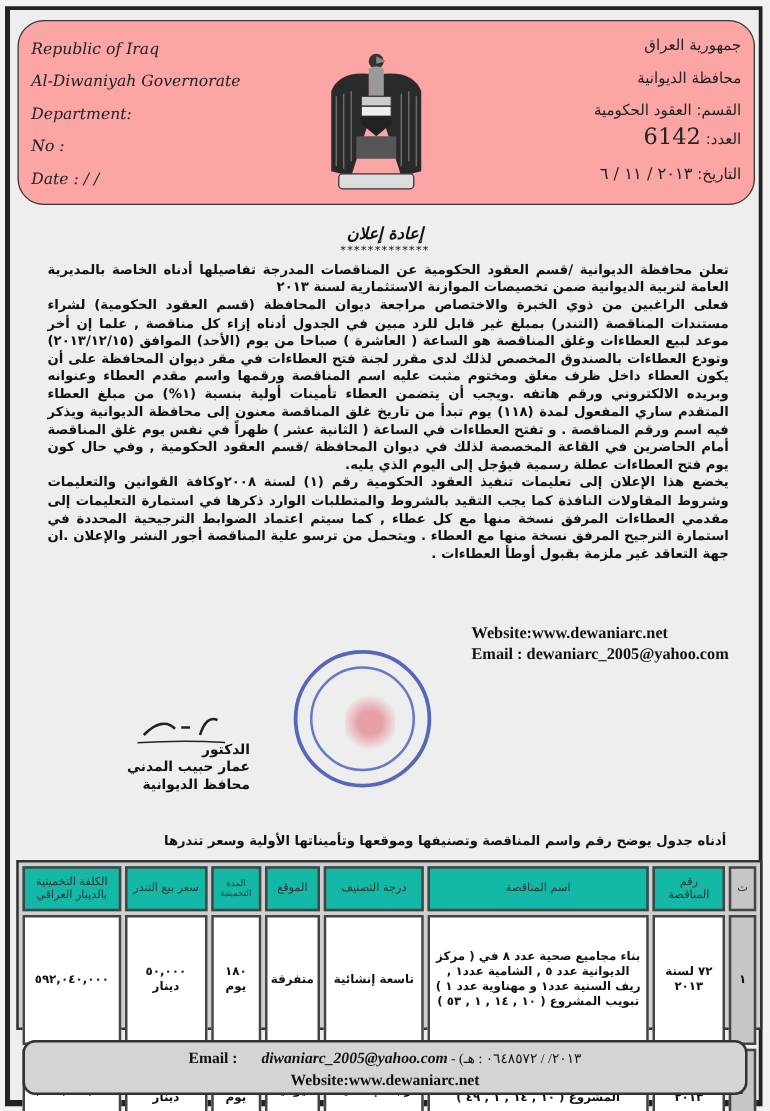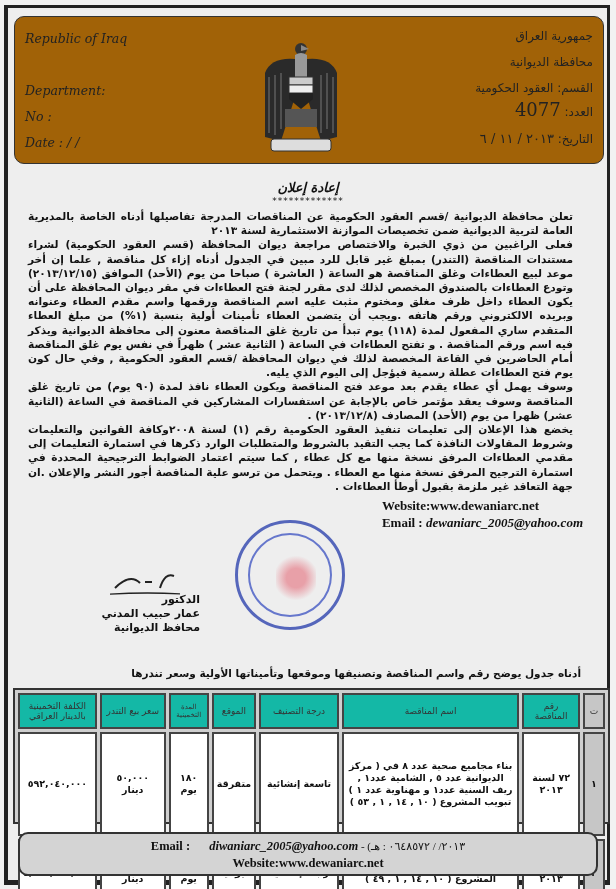--- a/index.html
+++ b/index.html
@@ -1,29 +1,29 @@
 <!DOCTYPE html>
 <html><head>
 <meta charset="utf-8">
 <style>
   html, body { margin:0; padding:0; }
   body { width:616px; height:889px; background:#f2f2f2; position:relative; overflow:hidden; font-family:"DejaVu Sans", sans-serif; color:#111; }
   .outer { position:absolute; left:4px; top:5px; width:606px; height:880px; border:3px solid #222; border-left-width:4px; border-bottom-width:5px; box-sizing:border-box; background:#eeeeee; }
-  .header { position:absolute; left:14px; top:16px; width:590px; height:148px; border:1.5px solid #333; border-radius:10px; box-sizing:border-box; background:#a16207; }
+  .header { position:absolute; left:14px; top:16px; width:590px; height:148px; border:1.5px solid #333; border-radius:21px; box-sizing:border-box; background:#fca5a5; }
   .en { position:absolute; left:10px; font-family:"DejaVu Serif", serif; font-style:italic; font-size:12.5px; color:#222; }
   .ar-h { position:absolute; right:10px; font-size:12px; color:#222; direction:rtl; text-align:right; }
   .handwrite { font-family:"DejaVu Serif", serif; font-size:18px; letter-spacing:2px; }
   .emblem { position:absolute; left:246px; top:20px; width:80px; height:118px; }
   .title { position:absolute; left:0; width:616px; top:180px; text-align:center; font-weight:bold; font-size:13px; direction:rtl;font-style:italic; }
   .stars { position:absolute; left:0; width:616px; top:196px; text-align:center; font-size:9px; letter-spacing:1px; }
-  .body-text { position:absolute; left:28px; width:545px; top:209px; direction:rtl; text-align:justify; font-size:10.6px; line-height:14.2px; font-weight:bold; }
+  .body-text { position:absolute; left:38px; width:545px; top:209px; direction:rtl; text-align:justify; font-size:10.6px; line-height:14.2px; font-weight:bold; }
   .body-text p { margin:0; }
   .web { position:absolute; right:33px; top:497px; font-family:"Liberation Serif", serif; font-weight:bold; font-size:13px; text-align:left; }
   .web div { line-height:17px; }
-  .web .it { font-style:italic; }
+  .web .it { }
   .stamp { position:absolute; left:235px; top:520px; width:110px; height:110px; border-radius:50%; border:3px solid #5566bb; box-sizing:border-box; }
   .stamp::after { content:""; position:absolute; left:10px; top:10px; right:10px; bottom:10px; border-radius:50%; border:2px solid #6677cc; }
   .stamp-inner { position:absolute; left:38px; top:30px; width:40px; height:50px; background:radial-gradient(circle,#e8a0a8 30%, transparent 70%); }
   .signature { position:absolute; left:50px; top:568px; width:140px; }
   .sig-scribble { position:absolute; left:60px; top:0; }
   .sig-lines { position:absolute; left:0; top:25px; width:150px; text-align:right; direction:rtl; font-weight:bold; font-size:11px; line-height:14px; }
   .table-caption { position:absolute; right:35px; top:667px; font-size:10.5px; font-weight:bold; direction:rtl; }
   .tbl-wrap { position:absolute; left:13px; top:688px; width:597px; height:136px; border:2px solid #333; background:#cfcfcf; box-sizing:border-box; }
   table { border-collapse:separate; border-spacing:3px; width:100%; direction:rtl; }
   th { background:#14b8a6; border:2px solid #444; font-size:9px; font-weight:normal; color:#333; padding:2px; height:28px; }
@@ -32,20 +32,21 @@
   .footer { position:absolute; left:18px; top:832px; width:580px; height:44px; border:2px solid #333; border-radius:10px; background:#d4d4d4; box-sizing:border-box; text-align:center; font-family:"Liberation Serif", serif; font-weight:bold; font-size:12.5px; line-height:17px; padding-top:4px; }
   .footer .it { font-style:italic;margin-left:16px; }
 </style>
 </head>
 <body>
 
 <div class="outer"></div>
 
 <div class="header">
   <div class="en" style="top:14px">Republic of Iraq</div>
+  <div class="en" style="top:40px">Al-Diwaniyah Governorate</div>
   <div class="en" style="top:66px">Department:</div>
   <div class="en" style="top:92px">No :</div>
   <div class="en" style="top:118px">Date :   /   /</div>
 
   <svg class="emblem" viewBox="0 0 80 118">
     <circle cx="40" cy="12" r="6" fill="#333"></circle>
     <path d="M40 8 L48 12 L40 14 Z" fill="#888"></path>
     <path d="M34 18 Q40 14 46 18 L46 40 L34 40 Z" fill="#999"></path>
     <path d="M34 22 Q10 20 4 36 L4 100 L20 104 L34 60 Z" fill="#2a2a2a"></path>
     <path d="M46 22 Q70 20 76 36 L76 100 L60 104 L46 60 Z" fill="#2a2a2a"></path>
@@ -55,35 +56,34 @@
     <path d="M28 56 L52 56 L52 62 L40 72 L28 62 Z" fill="#222"></path>
     <path d="M24 72 L56 72 L56 90 L24 90 Z" fill="#555"></path>
     <rect x="10" y="102" width="60" height="12" rx="3" fill="#ddd" stroke="#333"></rect>
   </svg>
 
   <div class="ar-h" style="top:12px">جمهورية العراق</div>
   <div class="ar-h" style="top:38px">محافظة الديوانية</div>
   <div class="ar-h" style="top:64px">القسم: العقود الحكومية</div>
   <div class="ar-h" style="top:82px">
     <span>العدد:</span>
-    <span class="handwrite">4077</span>
+    <span class="handwrite">6142</span>
   </div>
   <div class="ar-h" style="top:114px">
     <span>التاريخ:</span>
     <span class="handwrite" style="font-size:13px">٢٠١٣ / ١١ / ٦</span>
   </div>
 </div>
 
 <div class="title">إعادة إعلان</div>
 <div class="stars">*************</div>
 
 <div class="body-text">
   <p>تعلن محافظة الديوانية /قسم العقود الحكومية عن المناقصات المدرجة تفاصيلها أدناه الخاصة بالمديرية العامة لتربية الديوانية ضمن تخصيصات الموازنة الاستثمارية لسنة ٢٠١٣</p>
   <p>فعلى الراغبين من ذوي الخبرة والاختصاص مراجعة ديوان المحافظة (قسم العقود الحكومية) لشراء مستندات المناقصة (التندر) بمبلغ غير قابل للرد مبين في الجدول أدناه إزاء كل مناقصة , علما إن أخر موعد لبيع العطاءات وغلق المناقصة هو الساعة ( العاشرة ) صباحا من يوم (الأحد) الموافق (٢٠١٣/١٢/١٥) وتودع العطاءات بالصندوق المخصص لذلك لدى مقرر لجنة فتح العطاءات في مقر ديوان المحافظة على أن يكون العطاء داخل ظرف مغلق ومختوم مثبت عليه اسم المناقصة ورقمها واسم مقدم العطاء وعنوانه وبريده الالكتروني ورقم هاتفه .ويجب أن يتضمن العطاء تأمينات أولية بنسبة (١%) من مبلغ العطاء المتقدم ساري المفعول لمدة (١١٨) يوم تبدأ من تاريخ غلق المناقصة معنون إلى محافظة الديوانية ويذكر فيه اسم ورقم المناقصة . و تفتح العطاءات في الساعة ( الثانية عشر ) ظهراً في نفس يوم غلق المناقصة أمام الحاضرين في القاعة المخصصة لذلك في ديوان المحافظة /قسم العقود الحكومية , وفي حال كون يوم فتح العطاءات عطلة رسمية فيؤجل إلى اليوم الذي يليه.</p>
-  <p>وسوف يهمل أي عطاء يقدم بعد موعد فتح المناقصة ويكون العطاء نافذ لمدة (٩٠ يوم) من تاريخ غلق المناقصة وسوف يعقد مؤتمر خاص بالإجابة عن استفسارات المشاركين في المناقصة في الساعة (الثانية عشر) ظهرا من يوم (الأحد) المصادف (٢٠١٣/١٢/٨) .</p>
   <p>يخضع هذا الإعلان إلى تعليمات تنفيذ العقود الحكومية رقم (١) لسنة ٢٠٠٨وكافة القوانين والتعليمات وشروط المقاولات النافذة كما يجب التقيد بالشروط والمتطلبات الوارد ذكرها في استمارة التعليمات إلى مقدمي العطاءات المرفق نسخة منها مع كل عطاء , كما سيتم اعتماد الضوابط الترجيحية المحددة في استمارة الترجيح المرفق نسخة منها مع العطاء . ويتحمل من ترسو علية المناقصة أجور النشر والإعلان .ان جهة التعاقد غير ملزمة بقبول أوطأ العطاءات .</p>
 </div>
 
 <div class="web">
   <div>Website:www.dewaniarc.net</div>
   <div><span>Email : </span><span class="it">dewaniarc_2005@yahoo.com</span></div>
 </div>
 
 <div class="stamp">
     <div class="stamp-inner"></div>

